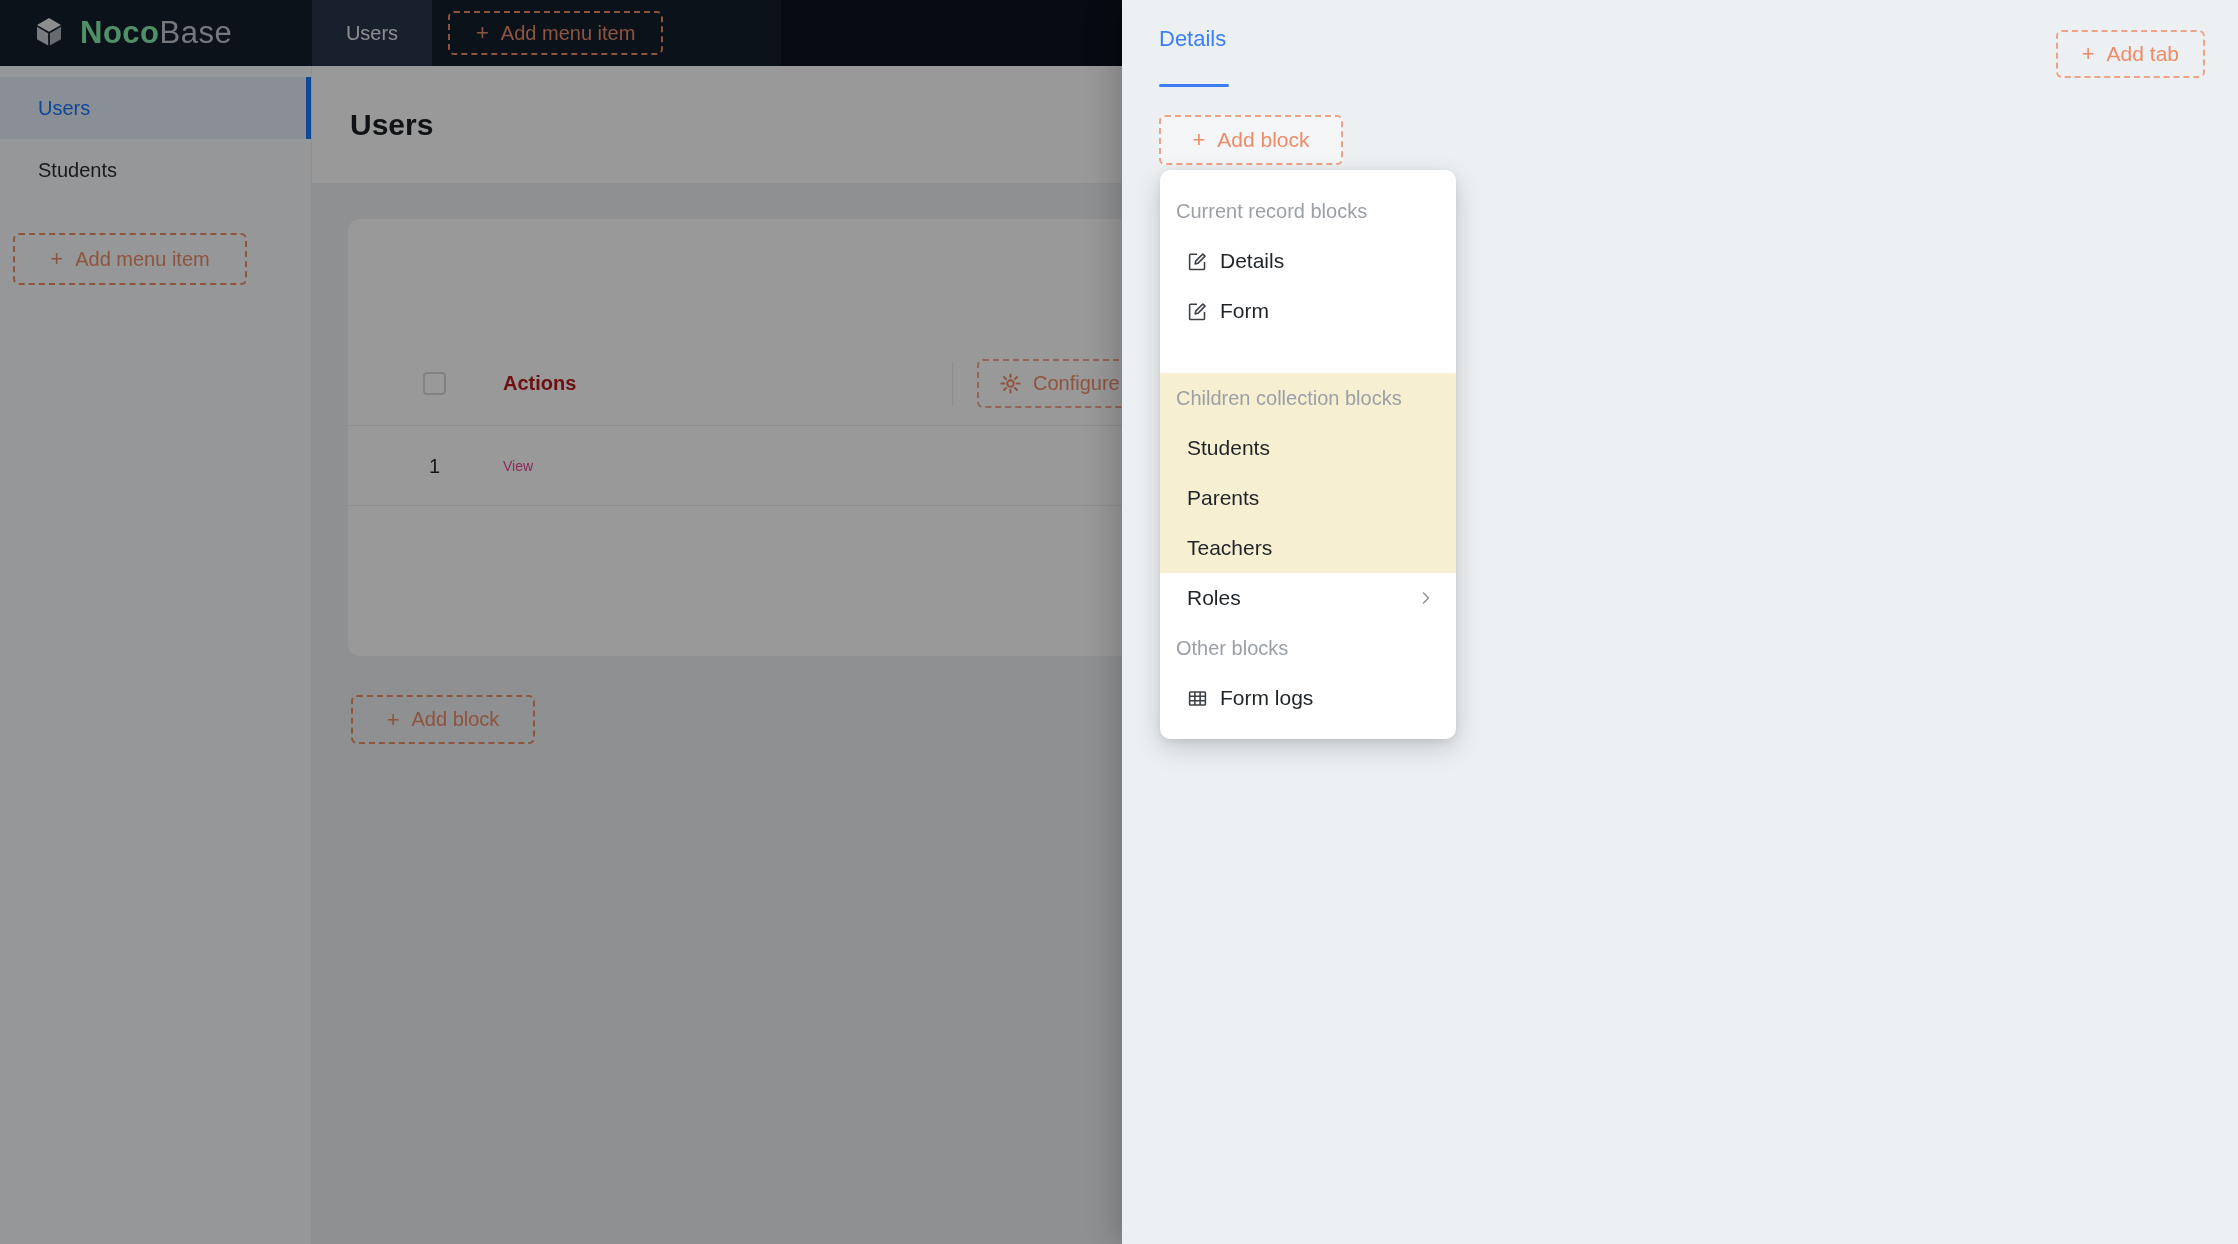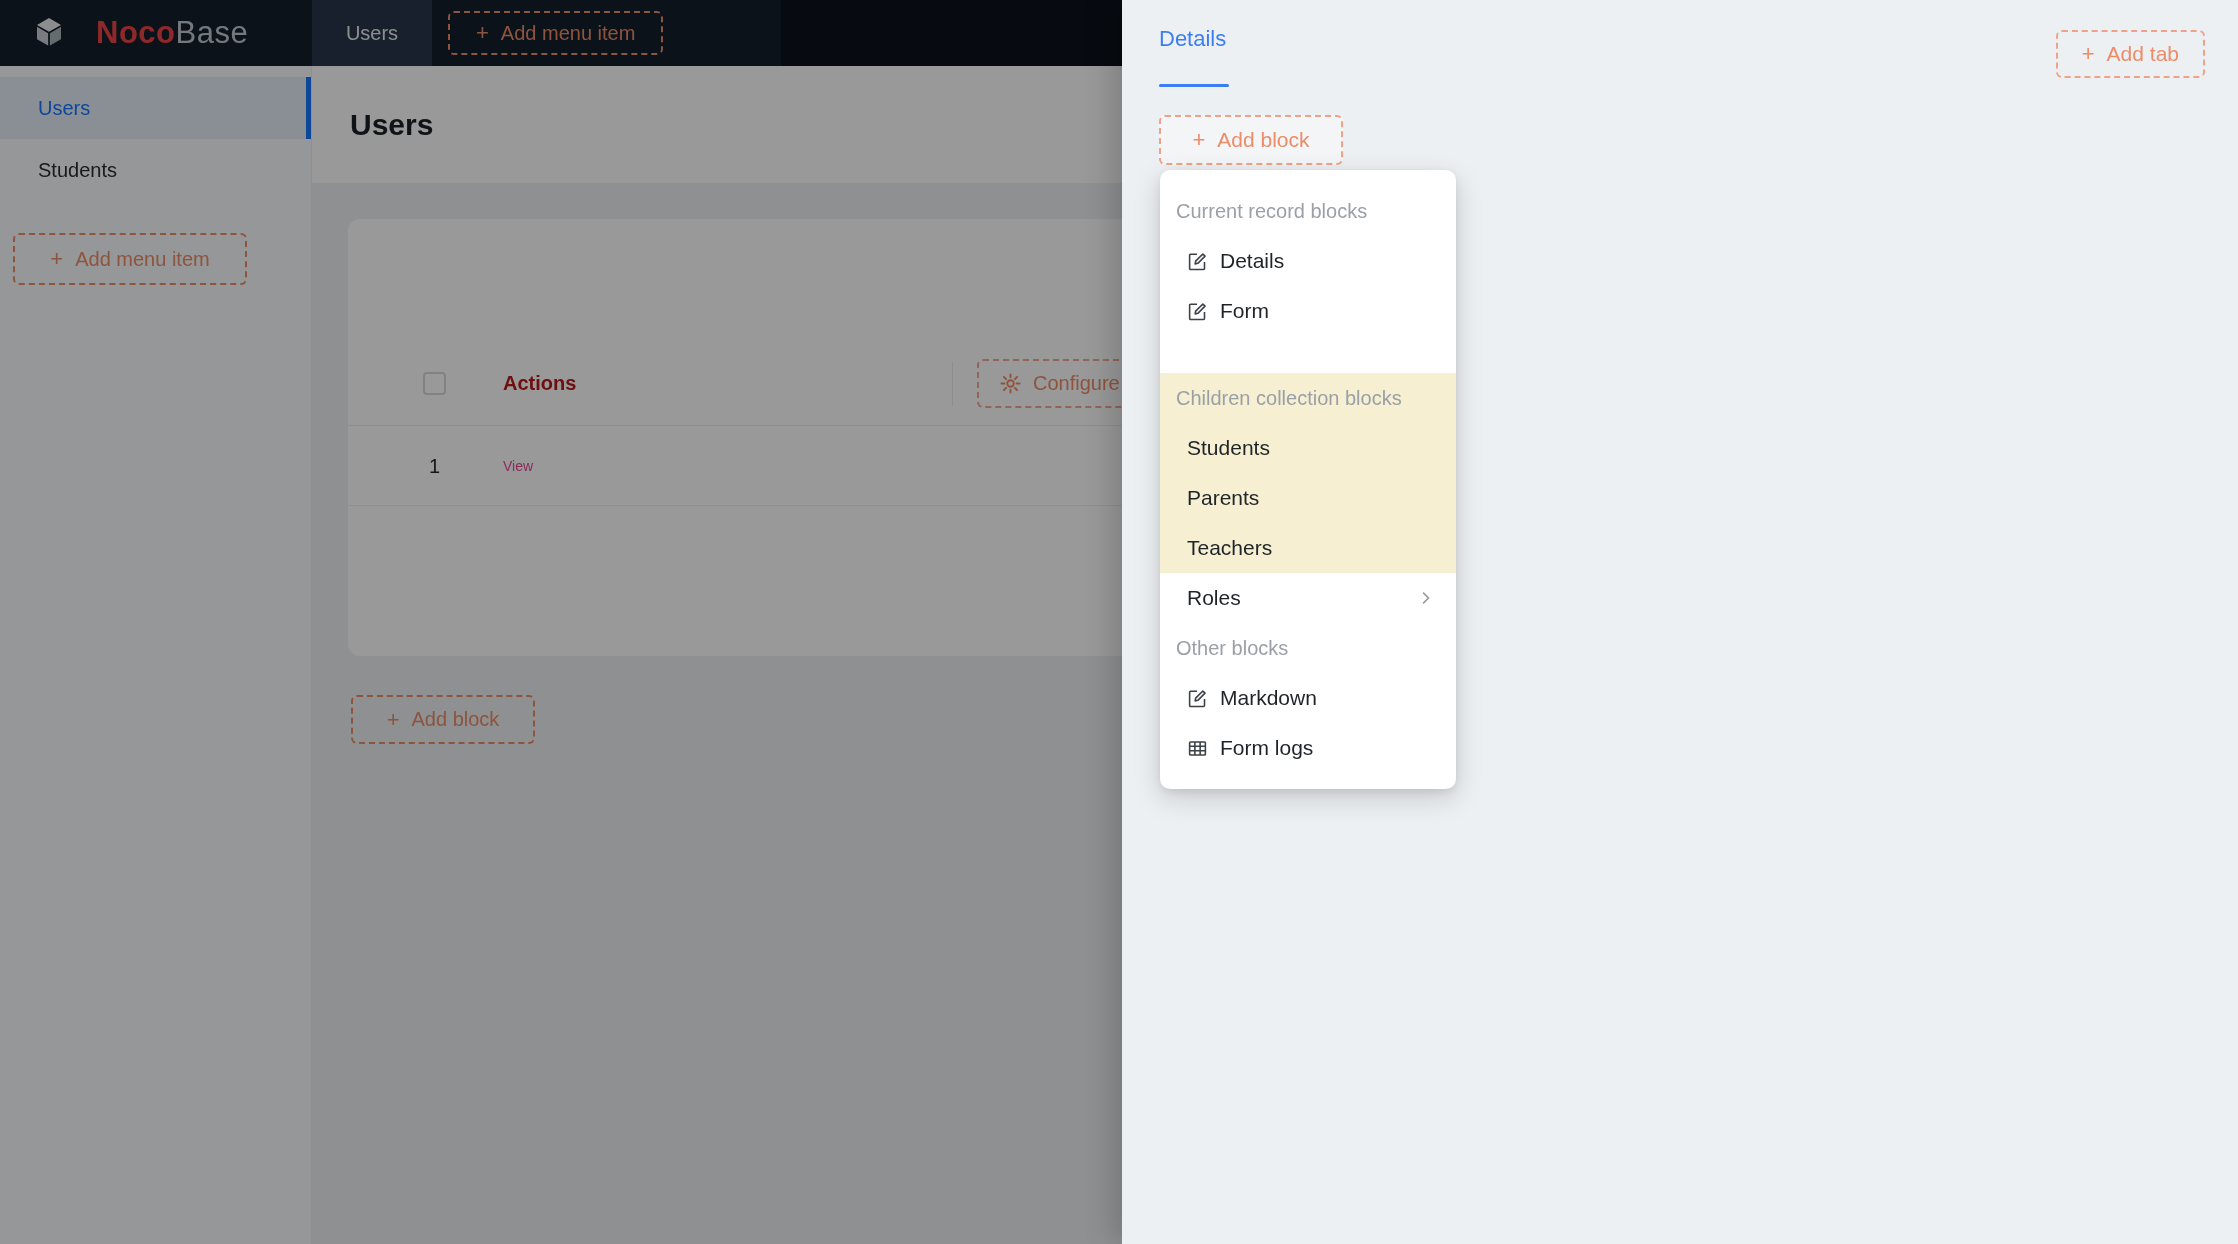--- a/index.html
+++ b/index.html
@@ -4,21 +4,21 @@
 <style>
   * { margin:0; padding:0; box-sizing:border-box; }
   html,body { width:2238px; height:1244px; }
   body { font-family:"Liberation Sans", sans-serif; background:#eef0f3; overflow:hidden; }
   .app { position:relative; width:2238px; height:1244px; }
 
   
   .header { position:absolute; left:0; top:0; width:2238px; height:66px; background:#141f2c; z-index:1; }
   .logo-area { position:absolute; left:0; top:0; width:312px; height:66px; display:flex; align-items:center; padding-left:30px; gap:12px; }
   .logo-text { font-size:31px; color:#e7eaee; letter-spacing:.5px; }
-  .logo-text b { font-weight:700; color:#ef4444;margin-left:16px; }
+  .logo-text b { font-weight:700; color:#86efac; }
   .logo-text span { font-weight:300; color:#c4cad1; }
   .header-tab { position:absolute; left:312px; top:0; width:120px; height:66px; background:#27364a; display:flex; align-items:center; justify-content:center; color:#e9ecef; font-size:20px; }
   .hdr-add-btn { position:absolute; left:448px; top:11px; height:44px; padding:0 26px; display:flex; align-items:center; gap:12px;
      border:2px dashed #ec8c68; border-radius:6px; color:#ec8c68; font-size:20px; background:transparent; cursor:pointer; }
   .hdr-right-dark { position:absolute; left:781px; top:0; width:341px; height:66px; background:#0c121c; }
   .plus-glyph { font-size:22px; line-height:1; font-weight:400; }
 
   
   .sidebar { position:absolute; left:0; top:66px; width:312px; height:1178px; background:#fbfcfd; border-right:1px solid rgba(0,0,0,.05); z-index:1; }
   .side-item { position:relative; height:62px; display:flex; align-items:center; padding-left:38px; font-size:20px; color:#2b2f33; cursor:pointer; }
@@ -199,29 +199,20 @@
             </svg>
           </span>
         </div>
       </div>
 
       <div class="m-group">
         <div class="m-label">Other blocks</div>
         <div class="m-item">
           <span class="micon">
             <svg width="21" height="21" viewBox="0 0 24 24" fill="none" stroke="currentColor" stroke-width="1.8" stroke-linejoin="round">
-              <path d="M20 12.5V20a1.1 1.1 0 0 1-1.1 1.1H4.1A1.1 1.1 0 0 1 3 20V4.9a1.1 1.1 0 0 1 1.1-1.1h7.4"></path>
-              <path d="M9.3 14.7l3.1-.6 8.2-8.2-2.5-2.5-8.2 8.2-.6 3.1z"></path>
-            </svg>
-          </span>
-          <span>Markdown</span>
-        </div>
-        <div class="m-item">
-          <span class="micon">
-            <svg width="21" height="21" viewBox="0 0 24 24" fill="none" stroke="currentColor" stroke-width="1.8" stroke-linejoin="round">
               <rect x="3" y="4.5" width="18" height="15" rx="1"></rect>
               <path d="M3 9.5h18M3 14.5h18M9 4.5v15M15 4.5v15"></path>
             </svg>
           </span>
           <span>Form logs</span>
         </div>
       </div>
 
     </div>
   </div>

